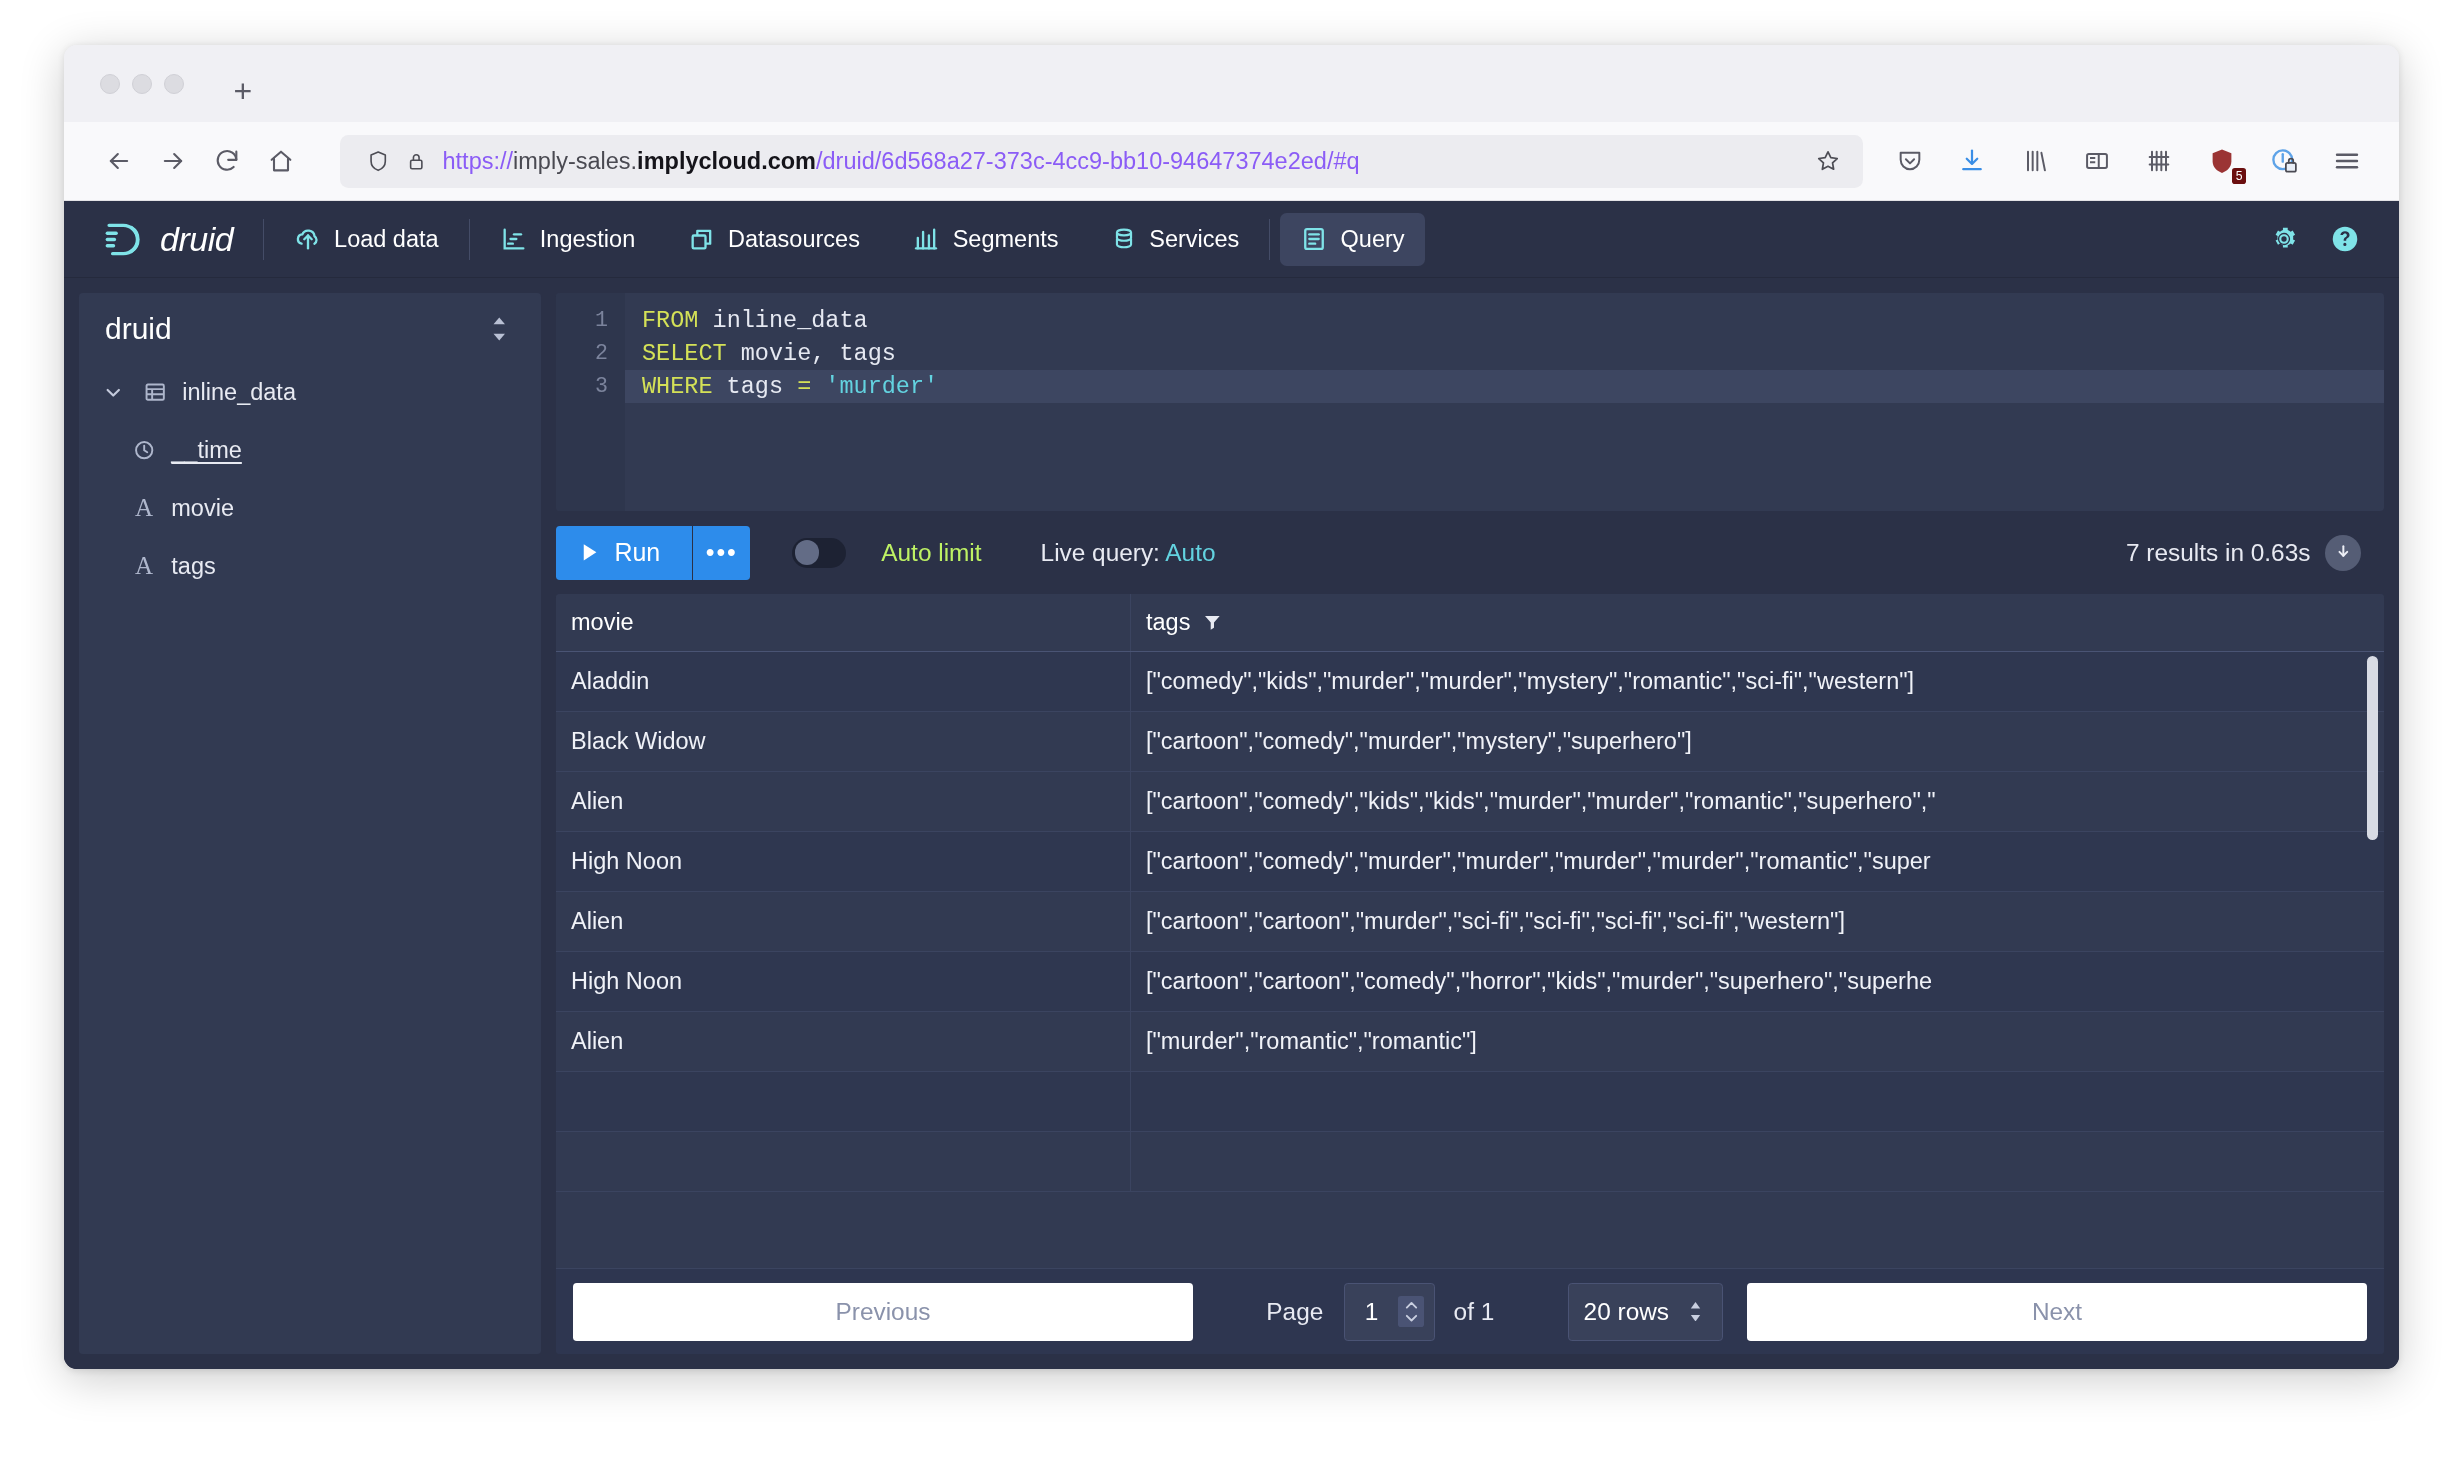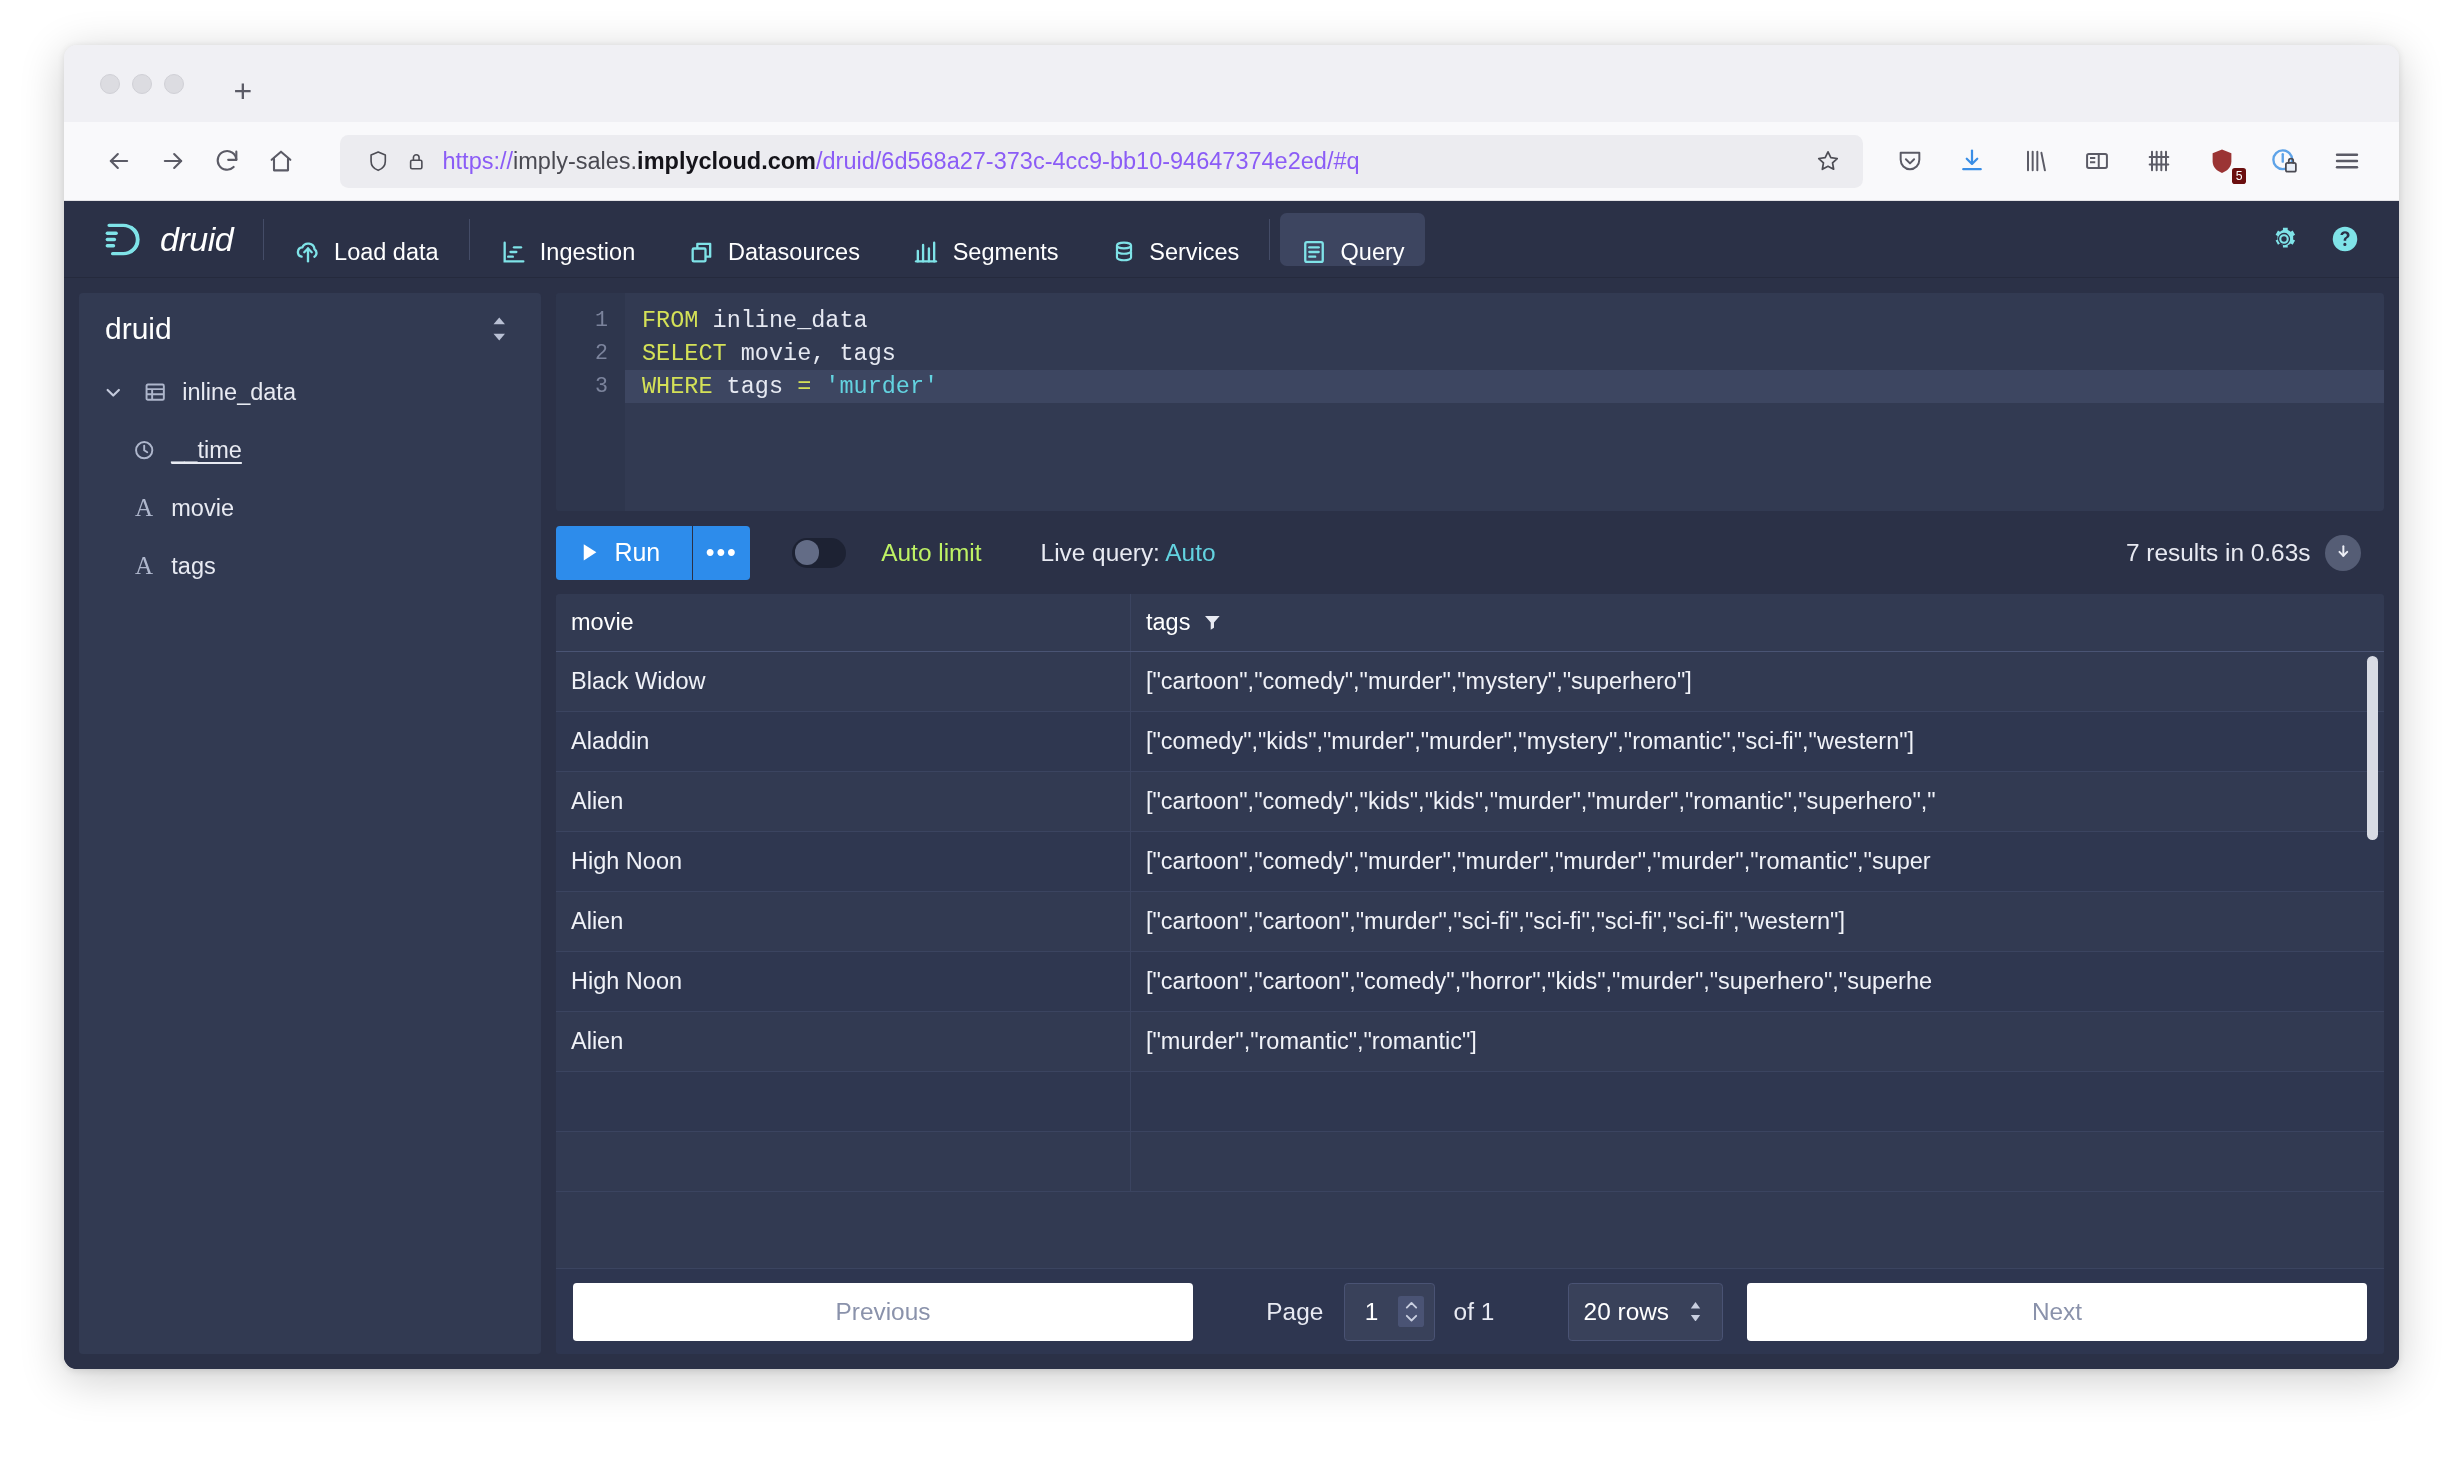--- a/index.html
+++ b/index.html
@@ -156,21 +156,21 @@
   }
   #druid-logo-text {
     font-size: 34px; color: #ffffff;
     font-style: italic; font-weight: 400; letter-spacing: -0.5px;
   }
   .header-divider {
     width: 0.9px; height: 41px; background: #444c67; flex: none;
     margin: 0 3.8px;
   }
   .nav-item {
-    display: flex; align-items: flex-end; gap: 12.2px;
+    display: flex; align-items: center; gap: 12.2px;
     height: 53px; padding: 0 20.7px;
     margin: 0 5.6px;
     border-radius: 6.6px;
     color: #ffffff; font-size: 23.5px;
     cursor: pointer; white-space: nowrap;
   }
   .nav-item .nav-ico { display:flex; align-items:center; color:#7fe3e8; flex:none; }
   .nav-item.active { background: #3d4560; }
   #header-spacer { flex: 1 1 auto; }
   .header-action {
@@ -717,27 +717,27 @@
               <div class="r-cell tags">
                 <span>tags</span>
                 <span id="filter-icon">
                   <svg width="20.7" height="20.7" viewBox="0 0 24 24" fill="currentColor">
                       <path d="M3.5 4.5h17l-6.6 7.6v6.2l-3.8 2.2v-8.4z"></path>
                     </svg>
                 </span>
               </div>
             </div>
 
+            <div class="r-row odd">
+              <div class="r-cell movie">Aladdin</div>
+              <div class="r-cell tags">["comedy","kids","murder","murder","mystery","romantic","sci-fi","western"]</div>
+            </div>
             <div class="r-row">
               <div class="r-cell movie">Black Widow</div>
               <div class="r-cell tags">["cartoon","comedy","murder","mystery","superhero"]</div>
-            </div>
-            <div class="r-row odd">
-              <div class="r-cell movie">Aladdin</div>
-              <div class="r-cell tags">["comedy","kids","murder","murder","mystery","romantic","sci-fi","western"]</div>
             </div>
             <div class="r-row">
               <div class="r-cell movie">Alien</div>
               <div class="r-cell tags">["cartoon","comedy","kids","kids","murder","murder","romantic","superhero","</div>
             </div>
             <div class="r-row odd">
               <div class="r-cell movie">High Noon</div>
               <div class="r-cell tags">["cartoon","comedy","murder","murder","murder","murder","romantic","super</div>
             </div>
             <div class="r-row">

